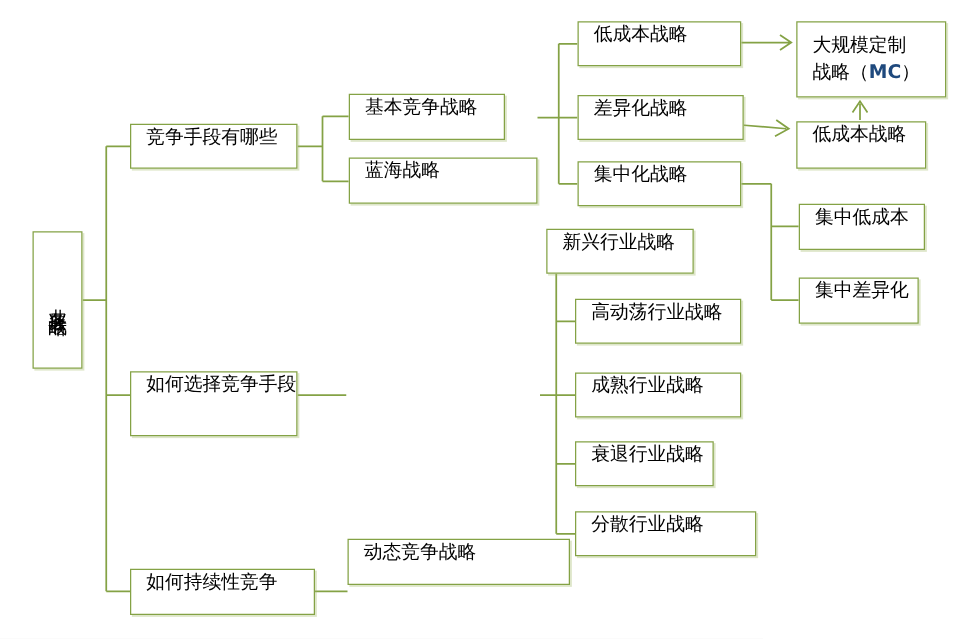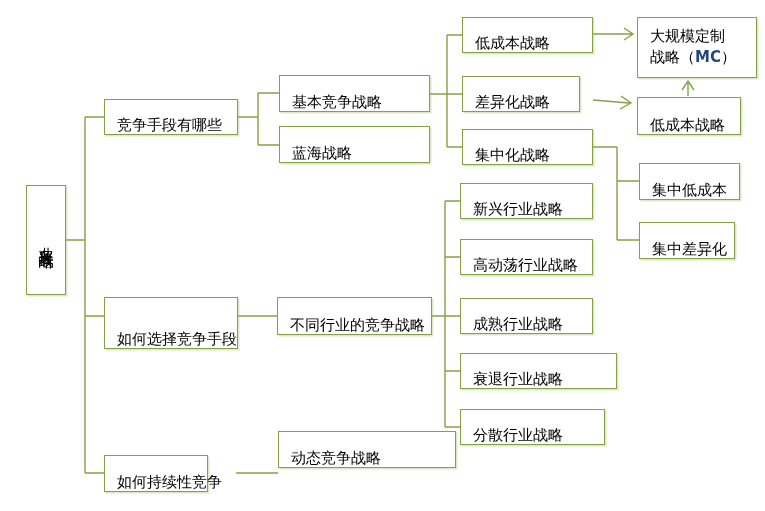--- a/index.html
+++ b/index.html
@@ -33,21 +33,21 @@
     fill: none;
   }
   .node {
     position: absolute;
     background: var(--bg);
     border: 1px solid var(--border);
     box-shadow: 1.5px 1.5px 0 rgba(160, 183, 104, 0.35);
     color: var(--text);
     font-size: 15px;
     display: flex;
-    align-items: flex-end;
+    align-items: flex-start;
     padding: 0 2px 0 12px;
     white-space: nowrap;
     line-height: 1.2;
   }
   .node-root {
     writing-mode: vertical-rl;
     text-orientation: upright;
     justify-content: center;
     align-items: center;
     padding: 4px 0;
@@ -96,33 +96,33 @@
   </svg>
 
   <div class="node node-root" style="left:26px;top:185px;width:40px;height:110px">
     <span>业务层战略</span>
   </div>
 
   <div class="node" style="left:104px;top:99px;width:134px;height:36px">
     <span>竞争手段有哪些</span>
   </div>
 
-  <div class="node" style="left:279px;top:75px;width:151px;height:37px">
+  <div class="node" style="left:279px;top:75px;width:125px;height:37px">
     <span>基本竞争战略</span>
   </div>
 
   <div class="node" style="left:279px;top:126px;width:151px;height:37px">
     <span>蓝海战略</span>
   </div>
 
   <div class="node" style="left:462px;top:17px;width:131px;height:36px">
     <span>低成本战略</span>
   </div>
 
-  <div class="node" style="left:462px;top:76px;width:118px;height:36px">
+  <div class="node" style="left:462px;top:76px;width:133px;height:36px">
     <span>差异化战略</span>
   </div>
 
   <div class="node" style="left:462px;top:129px;width:131px;height:36px">
     <span>集中化战略</span>
   </div>
 
   <div class="node node-multiline" style="left:637px;top:17px;width:120px;height:61px">
     <div>大规模定制</div>
     <div><span>战略（</span><span class="mc-code">MC</span><span>）</span></div>
@@ -137,45 +137,42 @@
   </div>
 
   <div class="node" style="left:639px;top:222px;width:96px;height:37px">
     <span>集中差异化</span>
   </div>
 
   <div class="node" style="left:104px;top:297px;width:134px;height:52px">
     <span>如何选择竞争手段</span>
   </div>
 
-  <div class="node" style="left:277px;top:297px;width:155px;height:38px">
-    <span>不同行业的竞争战略</span>
-  </div>
 
-  <div class="node" style="left:460px;top:183px;width:133px;height:36px">
+  <div class="node" style="left:437px;top:183px;width:118px;height:36px">
     <span>新兴行业战略</span>
   </div>
 
   <div class="node" style="left:460px;top:239px;width:133px;height:36px">
     <span>高动荡行业战略</span>
   </div>
 
   <div class="node" style="left:460px;top:298px;width:133px;height:36px">
     <span>成熟行业战略</span>
   </div>
 
-  <div class="node" style="left:460px;top:353px;width:157px;height:36px">
+  <div class="node" style="left:460px;top:353px;width:111px;height:36px">
     <span>衰退行业战略</span>
   </div>
 
   <div class="node" style="left:460px;top:409px;width:145px;height:36px">
     <span>分散行业战略</span>
   </div>
 
-  <div class="node" style="left:104px;top:455px;width:104px;height:37px">
+  <div class="node" style="left:104px;top:455px;width:148px;height:37px">
     <span>如何持续性竞争</span>
   </div>
 
   <div class="node" style="left:278px;top:431px;width:178px;height:37px">
     <span>动态竞争战略</span>
   </div>
 
 </div>
 
 </body></html>

